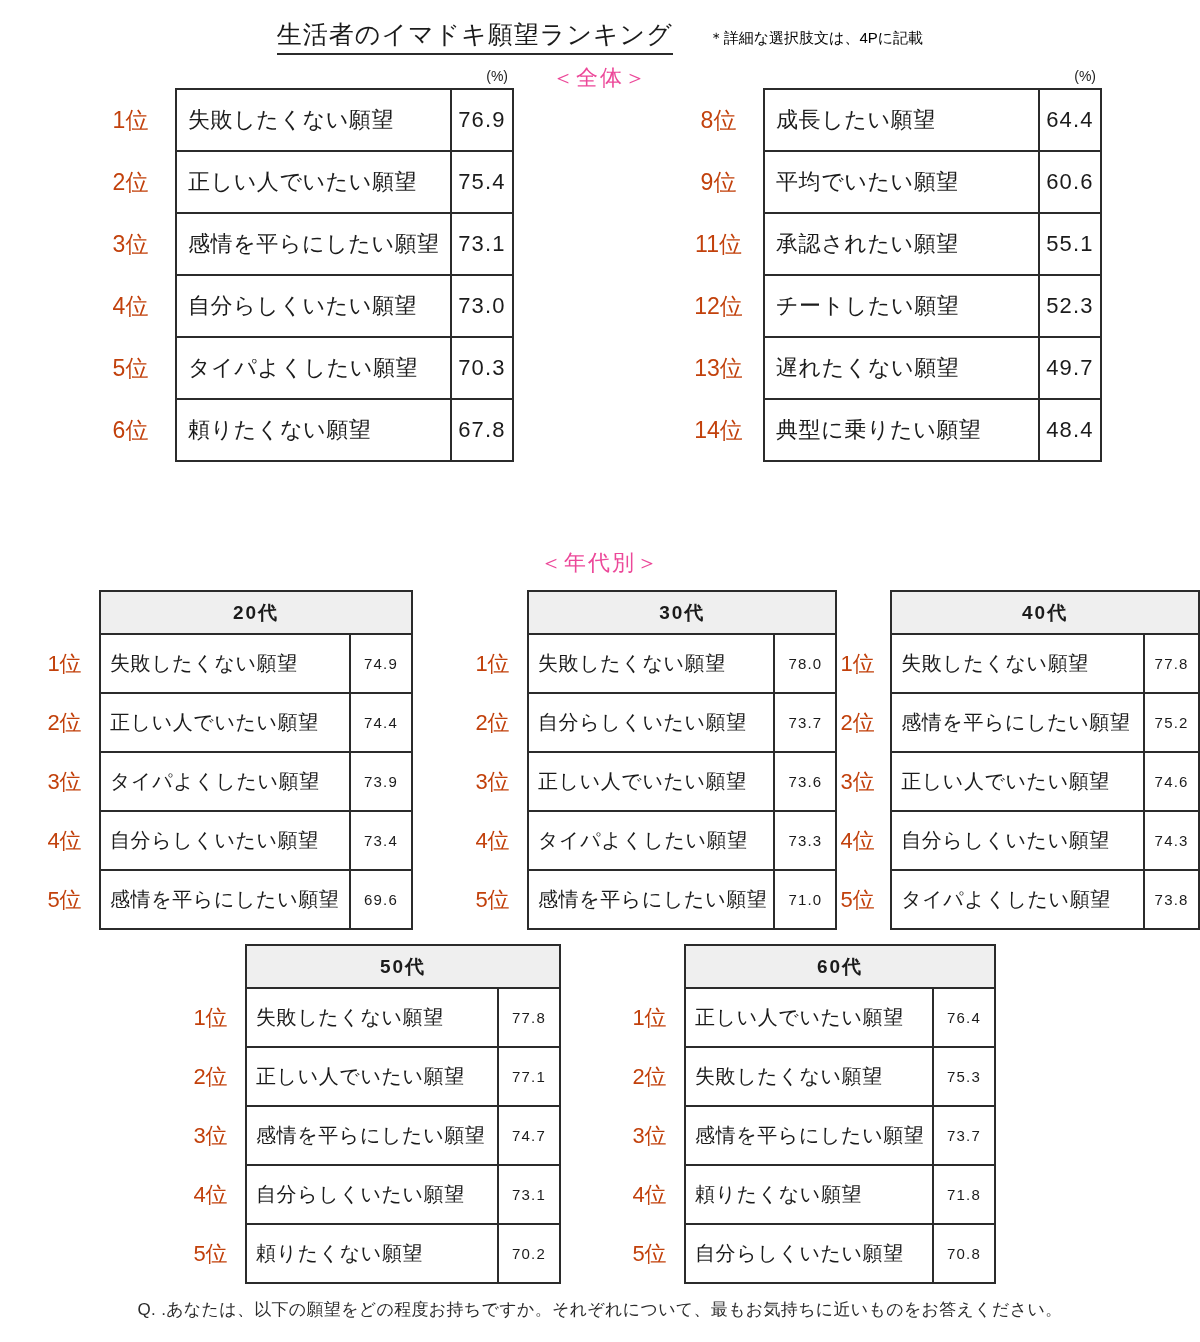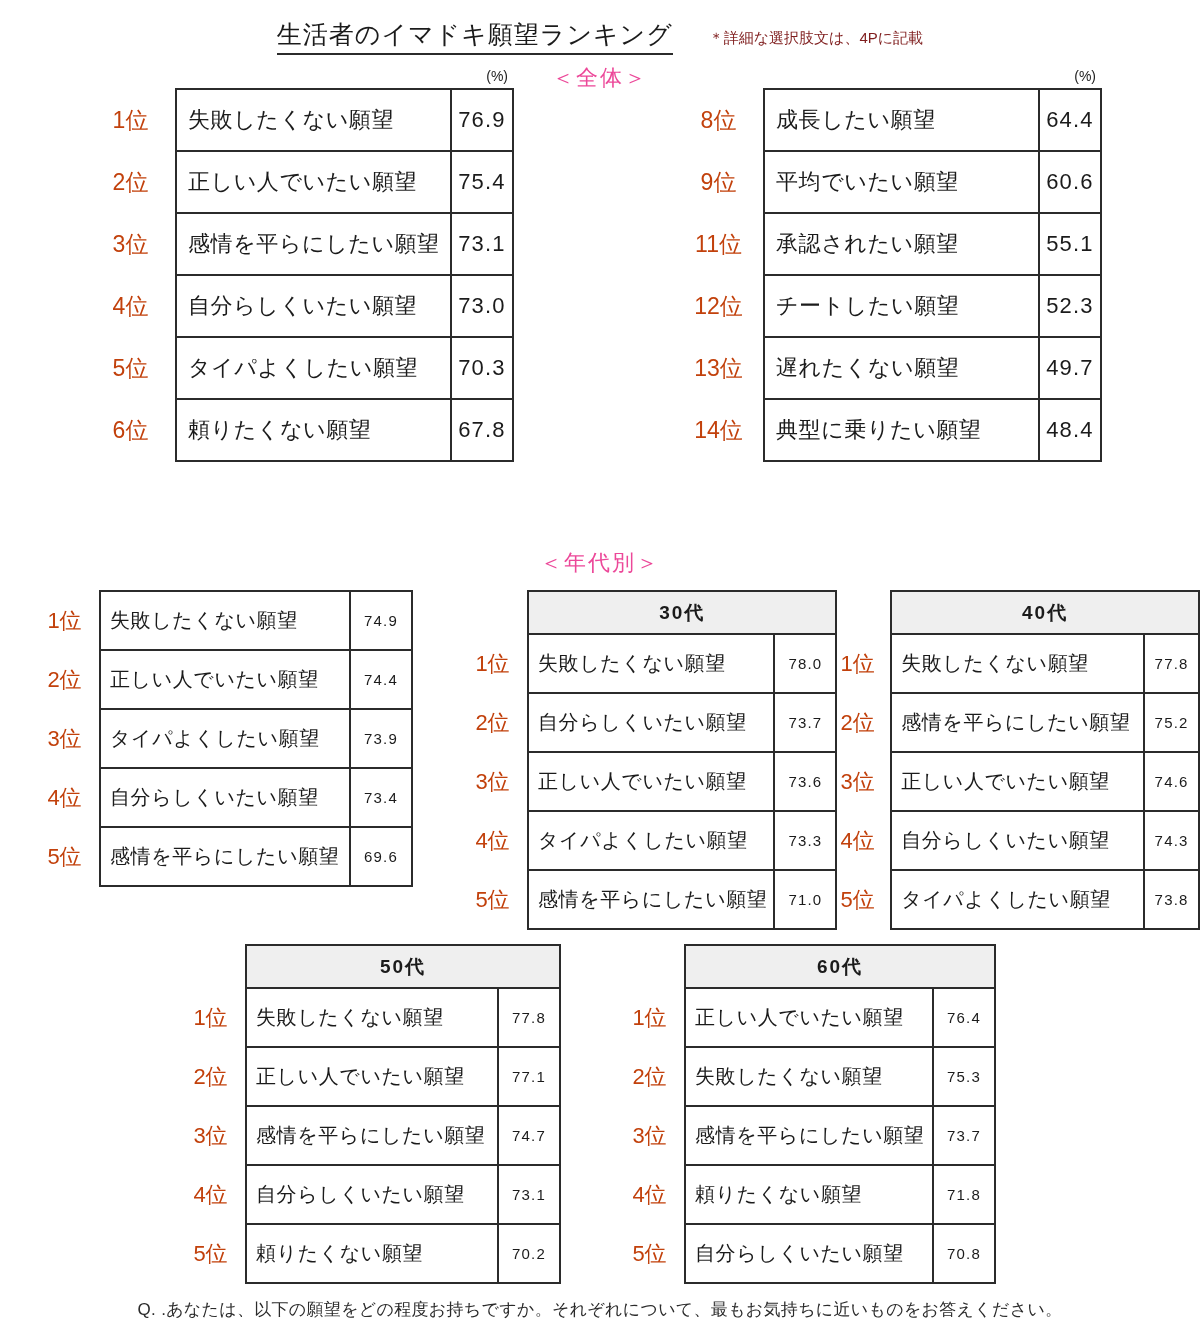--- a/index.html
+++ b/index.html
@@ -32,21 +32,21 @@
     letter-spacing: 1px;
     border-bottom: 2px solid #2b2b2b;
     padding-bottom: 2px;
     white-space: nowrap;
   }
   .title-note {
     font-size: 15px;
     margin-left: 36px;
     letter-spacing: 0px;
     white-space: nowrap;
-    color: #7f1d1d;
+    color: #000000;
     text-align: center;
   }
 
   .section-label {
     position: absolute;
     width: 1200px;
     text-align: center;
     font-size: 22px;
     letter-spacing: 2px;
     color: #ec4899;
@@ -251,20 +251,24 @@
   </div>
 </div>
 
 <div class="section-label" id="sec-byage">＜年代別＞</div>
 
 <div class="age-row-1">
   <div class="age-block w-20" style="left:40px;">
     <table class="age-table">
       <tbody id="tb-age-0">
           <tr>
+            <td style="border: none;"></td>
+            <td class="age-head" colspan="2">20代</td>
+          </tr>
+          <tr>
             <td class="rk-label">1位</td>
             <td class="rk-name">失敗したくない願望</td>
             <td class="rk-val">74.9</td>
           </tr>
           <tr>
             <td class="rk-label">2位</td>
             <td class="rk-name">正しい人でいたい願望</td>
             <td class="rk-val">74.4</td>
           </tr>
           <tr>

